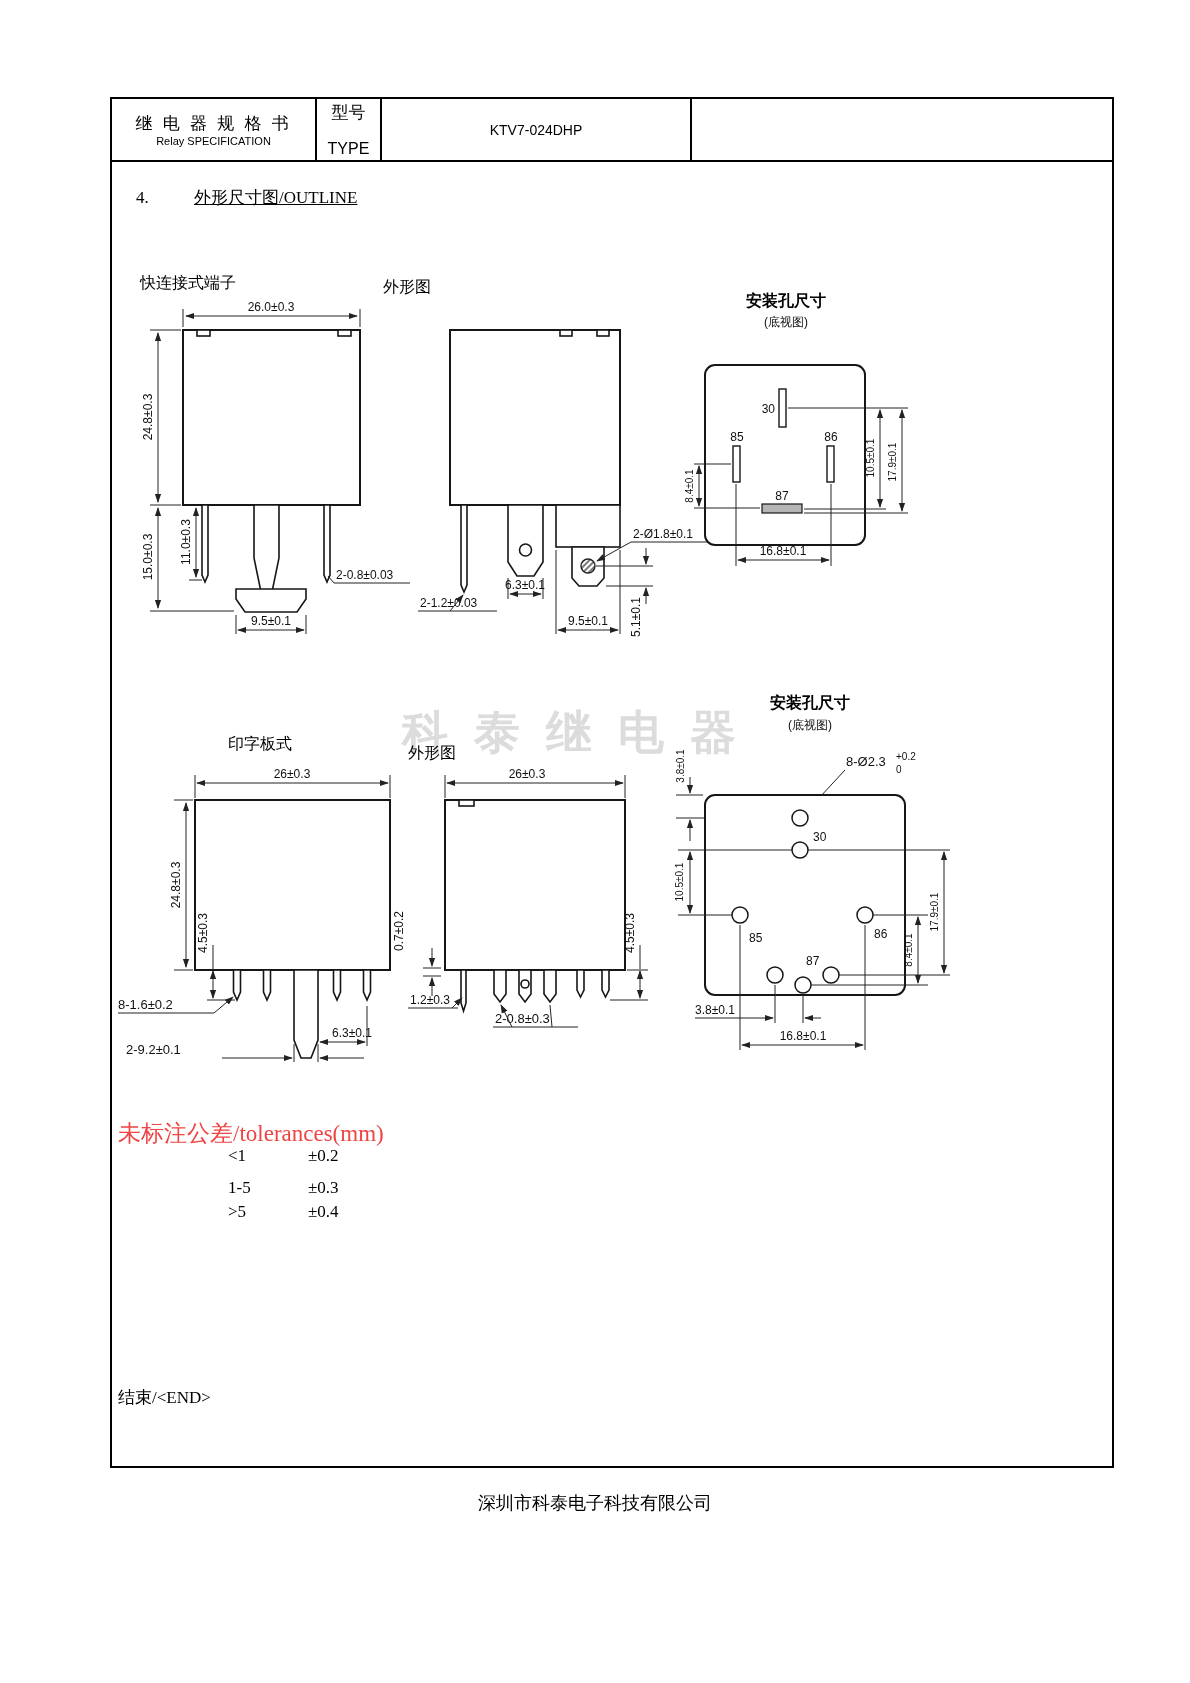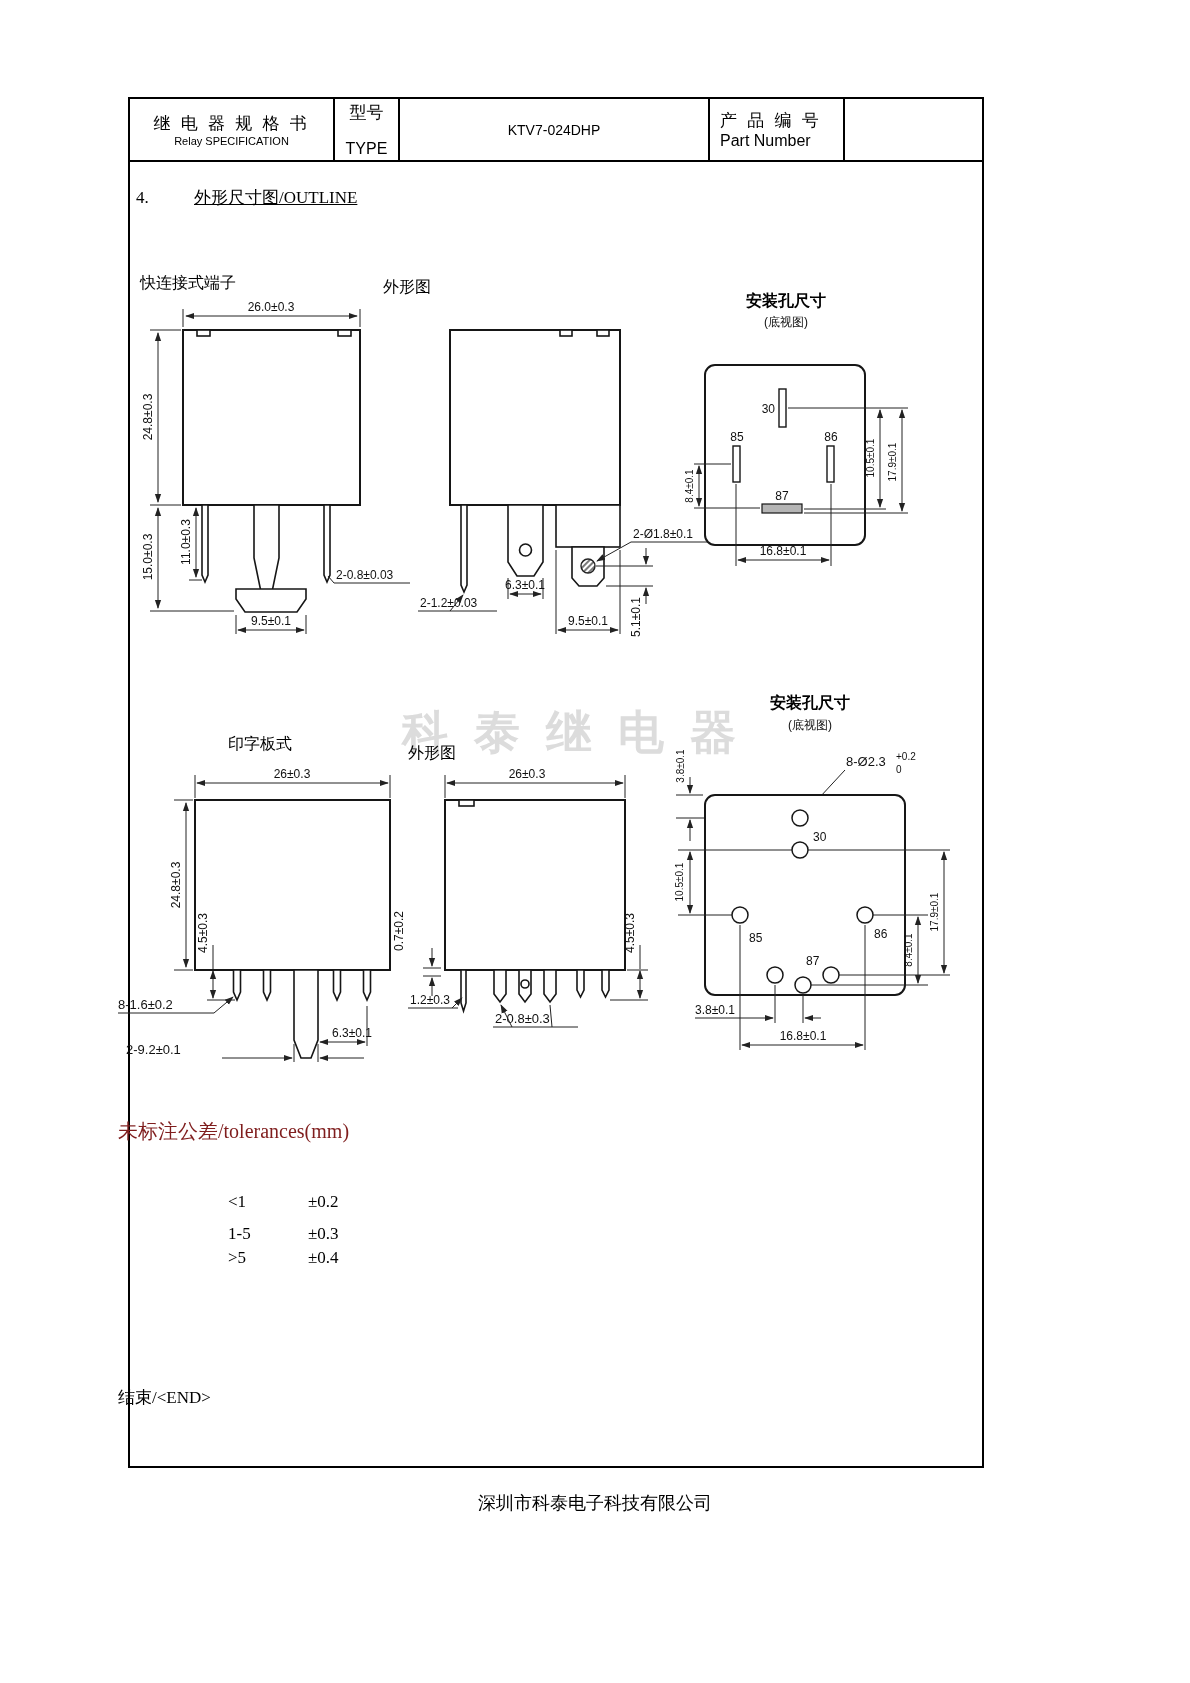--- a/index.html
+++ b/index.html
@@ -6,38 +6,38 @@
   html,body { background:#ffffff; }
   .page { position:relative; width:1190px; height:1683px; background:#fff;
           font-family:"Liberation Sans", sans-serif; overflow:hidden; }
 
   
   .watermark { position:absolute; left:402px; top:690px; z-index:1; font-weight:bold; }
   .wm1 { font-size:70px; letter-spacing:22px; color:#d6d6d6; font-family:"Liberation Sans",sans-serif; }
   .wm2 { font-size:46px; letter-spacing:26px; color:#dcdcdc; margin-top:12px; font-family:"Liberation Serif",serif; }
 
   
-  .frame { position:absolute; left:110px; top:97px; width:856px; height:1371px;
-           border:2px solid #000; z-index:2;margin-left:18px; }
+  .frame { position:absolute; left:110px; top:97px; width:1004px; height:1371px;
+           border:2px solid #000; z-index:2; }
   .hdr { position:absolute; left:0; top:0; width:100%; height:63px;
          border-bottom:2px solid #000; display:flex; }
   .hcell { border-right:2px solid #000; display:flex; flex-direction:column;
            justify-content:center; align-items:center; }
   .hcell:last-child { border-right:none; }
   .c1 { width:205px; } .c2 { width:65px;gap:16px; } .c3 { width:310px; } .c4 { width:135px; align-items:flex-start; padding-left:10px; } .c5 { flex:1; }
   .cjk  { font-family:"Liberation Serif",serif; font-size:17px; letter-spacing:3px; color:#000; }
   .lat  { font-size:11px; color:#000; }
   .model { font-size:14px; color:#000; }
 
   
   .sec { position:absolute; left:136px; top:186px; z-index:3; font-family:"Liberation Serif",serif; font-size:17px; color:#000; }
   .sec .num { display:inline-block; width:58px; }
   .sec .u { text-decoration:underline; }
-  .tol-title { position:absolute; left:118px; top:1118px; z-index:3; font-family:"Liberation Serif",serif; font-size:20px; color:#7f1d1d; }
-  .tol-row { position:absolute; left:228px; z-index:3; font-family:"Liberation Serif",serif; font-size:17px; color:#000;margin-top:46px; }
+  .tol-title { position:absolute; left:118px; top:1118px; z-index:3; font-family:"Liberation Serif",serif; font-size:23px; color:#ef4444; }
+  .tol-row { position:absolute; left:228px; z-index:3; font-family:"Liberation Serif",serif; font-size:17px; color:#000; }
   .tr-range { display:inline-block; width:80px; }
   .endtext { position:absolute; left:118px; top:1386px; z-index:3; font-family:"Liberation Serif",serif; font-size:17px; color:#000; }
   .footer { position:absolute; left:0; top:1491px; width:100%; text-align:center; z-index:3;
             font-family:"Liberation Serif",serif; font-size:18px; color:#000; }
 
   
   svg.draw { position:absolute; left:0; top:0; z-index:2; pointer-events:none; }
   .ol   { fill:#fff; stroke:#161616; stroke-width:2; }
   .ol2  { fill:#fff; stroke:#161616; stroke-width:1.6; }
   .slot { fill:#fff; stroke:#161616; stroke-width:1.4; }
@@ -63,24 +63,20 @@
       <div class="hcell c1">
         <div class="cjk">继 电 器 规 格 书</div>
         <div class="lat">Relay SPECIFICATION</div>
       </div>
       <div class="hcell c2">
         <div class="cjk" style="letter-spacing:0">型号</div>
         <div class="lat" style="font-size:16px">TYPE</div>
       </div>
       <div class="hcell c3">
         <div class="model">KTV7-024DHP</div>
-      </div>
-      <div class="hcell c4">
-        <div class="cjk">产 品 编 号</div>
-        <div class="lat" style="font-size:16px">Part Number</div>
       </div>
       <div class="hcell c5"></div>
     </div>
   </div>
 
   <div class="sec">
     <span class="num">4.</span><span class="u">外形尺寸图/OUTLINE</span>
   </div>
 
   <svg class="draw" width="1190" height="1683" viewBox="0 0 1190 1683">

